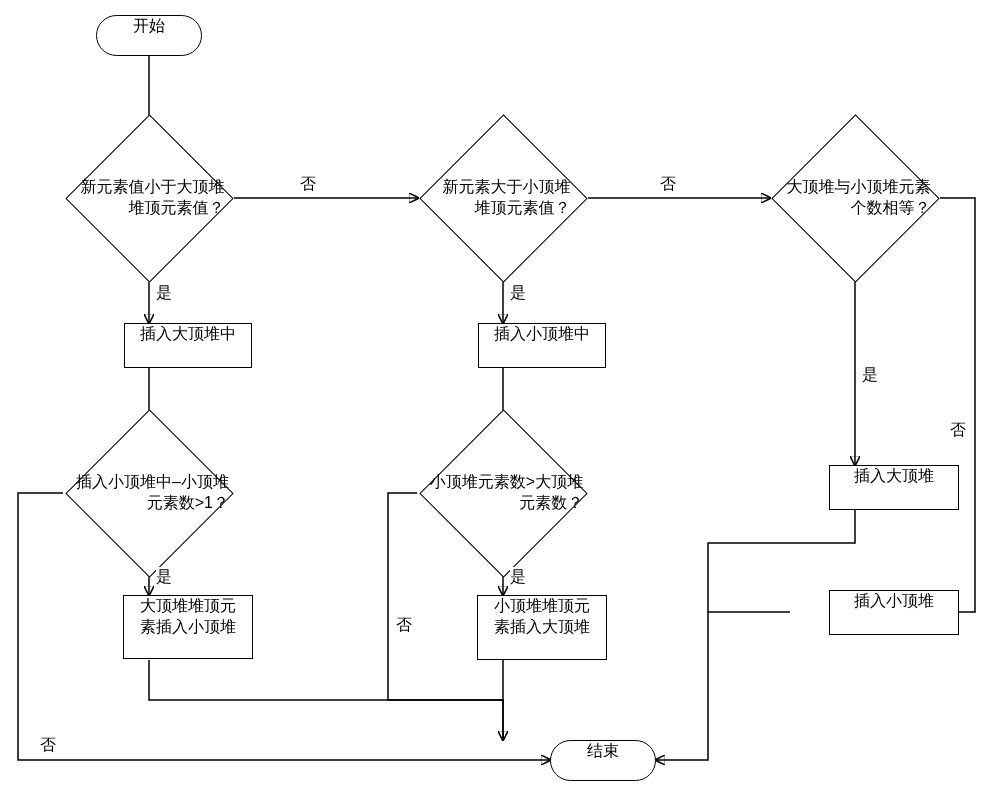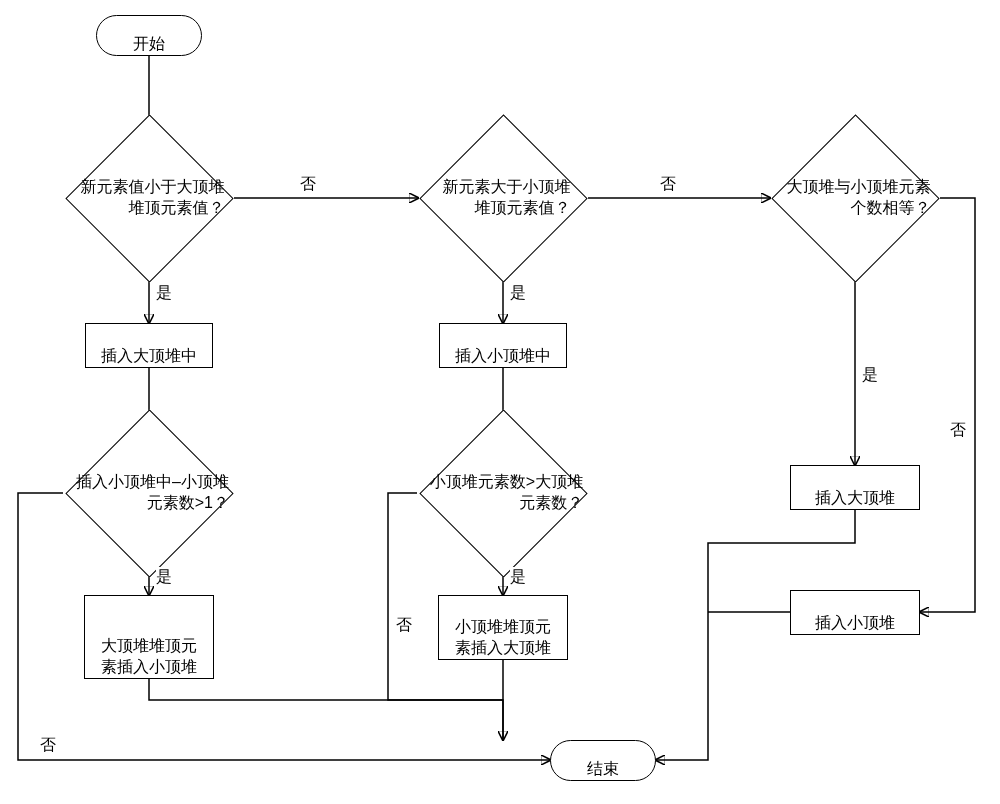--- a/index.html
+++ b/index.html
@@ -14,32 +14,33 @@
   }
   .canvas {
     position: relative;
     width: 1000px;
     height: 804px;
   }
   .node {
     position: absolute;
     box-sizing: border-box;
     display: flex;
-    align-items: flex-end;
+    align-items: flex-start;
     justify-content: center;
     text-align: center;
     line-height: 1.3;
     background: #fff;
   }
   .terminator {
     border: 1.5px solid #000;
     border-radius: 999px;
   }
   .process {
     border: 1.5px solid #000;
+    margin-left: 39px;
   }
   .diamond-wrap {
     position: absolute;
   }
   .diamond-shape {
     position: absolute;
     inset: 0;
     border: 1.5px solid #000;
     transform: rotate(45deg);
     background: #fff;
@@ -174,21 +175,21 @@
   <div class="diamond-wrap" style="left:435px; top:425px; width:135px; height:135px;">
     <div class="diamond-shape" style="left:9px; top:9px; width:117px; height:117px;"></div>
     <div class="diamond-text" style="left:-35px; width:205px;">
       <div>
         <div>小顶堆元素数&gt;大顶堆</div>
         <div>元素数？</div>
       </div>
     </div>
   </div>
 
-  <div class="node process" style="left:84px; top:595px; width:130px; height:84px;">
+  <div class="node process" style="left:84px; top:595px; width:130px; height:64px;">
     <div>
       <div>大顶堆堆顶元</div>
       <div>素插入小顶堆</div>
     </div>
   </div>
 
   <div class="node process" style="left:790px; top:465px; width:130px; height:45px;">
     <span>插入大顶堆</span>
   </div>
 

